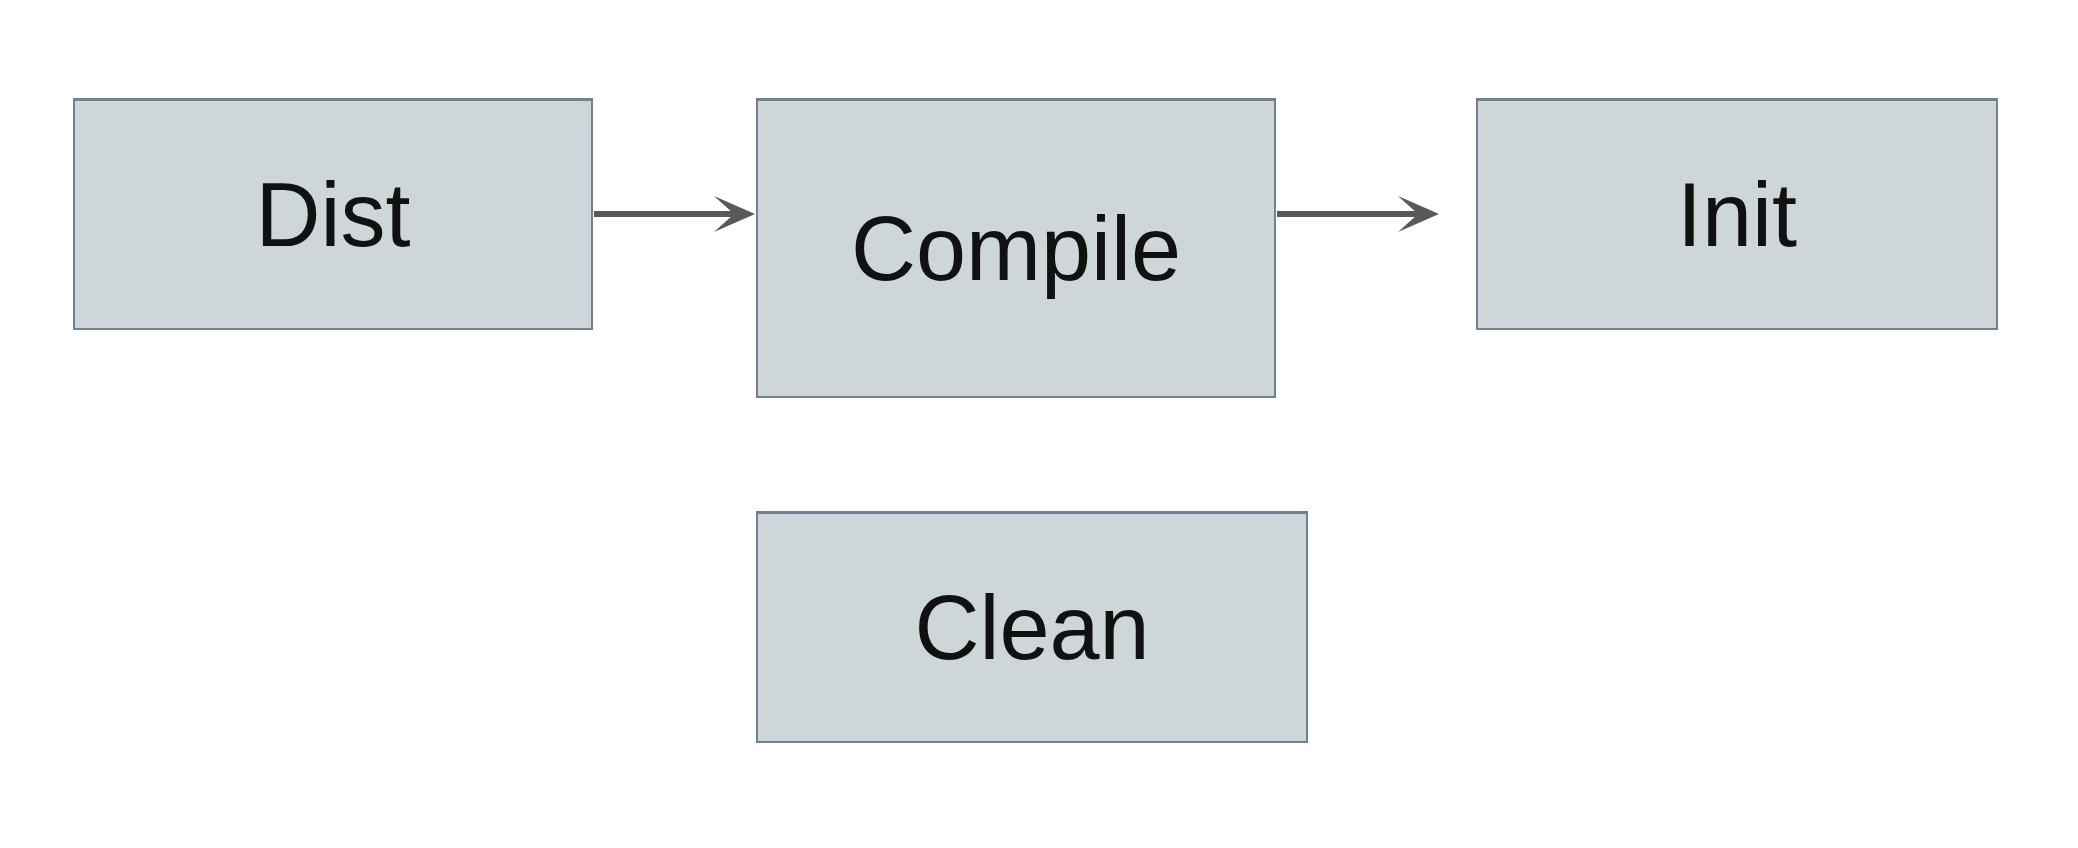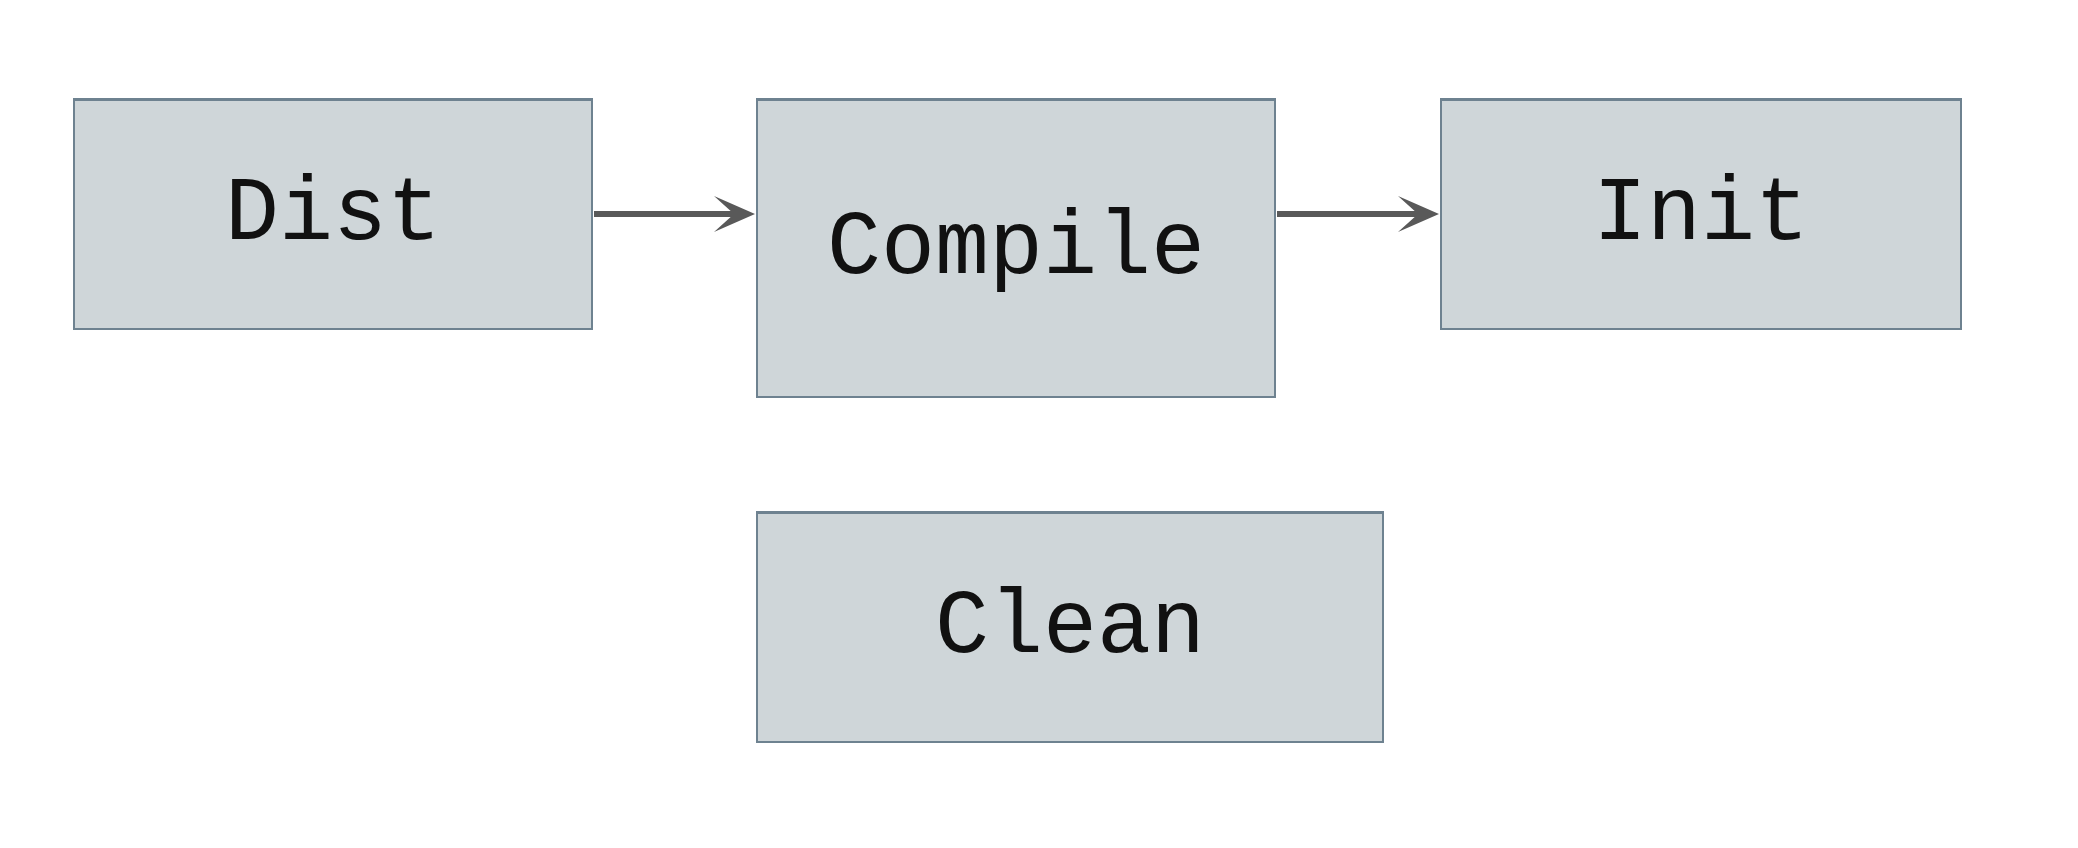--- a/index.html
+++ b/index.html
@@ -33,21 +33,21 @@
     position: absolute;
     box-sizing: border-box;
     background: var(--node-fill, #cfd6d9);
     border: 2px solid var(--node-border, #6e8290);
     border-top-width: 3px;
     display: flex;
     align-items: center;
     justify-content: center;
   }
   .node-label {
-    font-family: Liberation Mono, monospace;
+    font-family: Liberation Sans, sans-serif;
     font-size: 90px;
     font-weight: 400;
     line-height: 1;
     color: var(--label-color, #111111);
     white-space: nowrap;
     user-select: none;
   }
 </style>
 </head>
 <body>
@@ -66,21 +66,21 @@
   </svg>
 
   <div class="node" style="left: 73px; top: 98px; width: 520px; height: 232px;">
     <span class="node-label">Dist</span>
   </div>
 
   <div class="node" style="left: 756px; top: 98px; width: 520px; height: 300px;">
     <span class="node-label">Compile</span>
   </div>
 
-  <div class="node" style="left: 1440px; top: 98px; width: 522px; height: 232px;">
+  <div class="node" style="left: 1476px; top: 98px; width: 522px; height: 232px;">
     <span class="node-label">Init</span>
   </div>
 
-  <div class="node" style="left: 756px; top: 511px; width: 628px; height: 232px;">
+  <div class="node" style="left: 756px; top: 511px; width: 552px; height: 232px;">
     <span class="node-label">Clean</span>
   </div>
 
 </div>
 
 </body></html>

